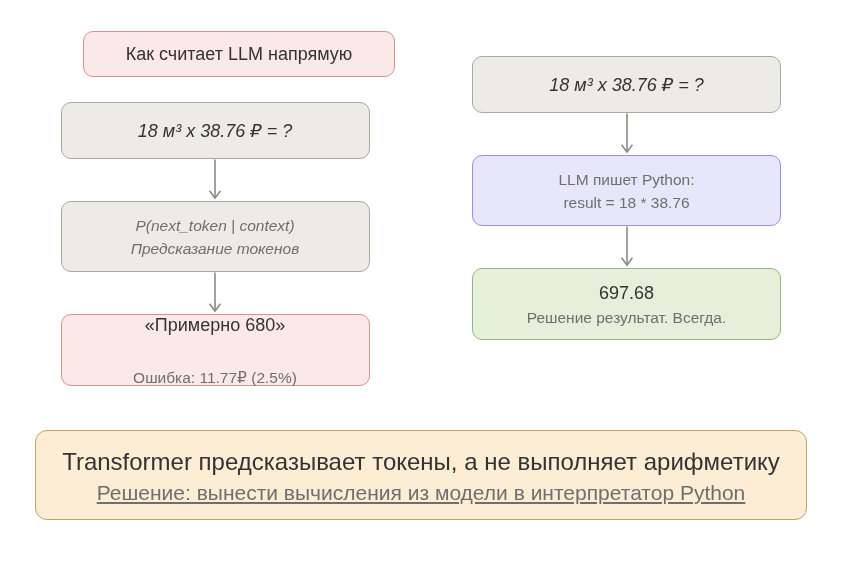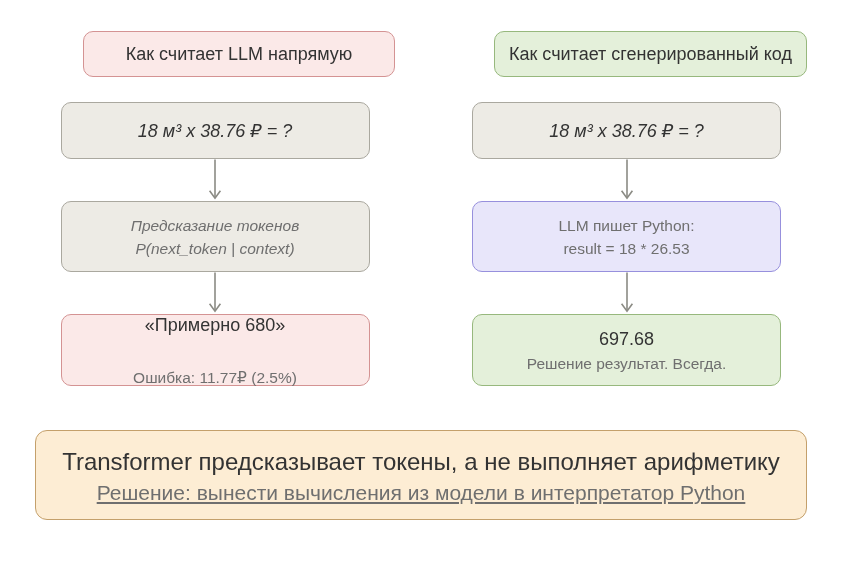--- a/index.html
+++ b/index.html
@@ -75,52 +75,49 @@
   <div class="node gray first">
     <div class="line-main">18 м³ x 38.76 ₽ = ?</div>
   </div>
 
   <svg class="arrow" width="22" height="42" viewBox="0 0 22 42">
     <line x1="11" y1="0.5" x2="11" y2="39" class="arrow-stroke" stroke="#8b8b84" stroke-width="1.6"></line>
     <polyline points="5.6,31.8 11,39.2 16.4,31.8" class="arrow-stroke" fill="none" stroke="#8b8b84" stroke-width="1.6"></polyline>
   </svg>
 
   <div class="node gray tall">
+    <div class="line-secondary">P(next_token | context)</div>
     <div class="line-secondary">Предсказание токенов</div>
-    <div class="line-secondary">P(next_token | context)</div>
   </div>
 
   <svg class="arrow" width="22" height="42" viewBox="0 0 22 42">
     <line x1="11" y1="0.5" x2="11" y2="39" class="arrow-stroke" stroke="#8b8b84" stroke-width="1.6"></line>
     <polyline points="5.6,31.8 11,39.2 16.4,31.8" class="arrow-stroke" fill="none" stroke="#8b8b84" stroke-width="1.6"></polyline>
   </svg>
 
   <div class="node pink tall last">
     <div class="line-main">«Примерно 680»</div>
     <div class="line-secondary">Ошибка: 11.77₽ (2.5%)</div>
   </div>
 </div>
 
 <div class="column right">
-  <div class="pill green">
-    <span>Как считает сгенерированный код</span>
-  </div>
 
   <div class="node gray first">
     <div class="line-main">18 м³ x 38.76 ₽ = ?</div>
   </div>
 
   <svg class="arrow" width="22" height="42" viewBox="0 0 22 42">
     <line x1="11" y1="0.5" x2="11" y2="39" class="arrow-stroke" stroke="#8b8b84" stroke-width="1.6"></line>
     <polyline points="5.6,31.8 11,39.2 16.4,31.8" class="arrow-stroke" fill="none" stroke="#8b8b84" stroke-width="1.6"></polyline>
   </svg>
 
   <div class="node lavender tall">
     <div class="line-secondary">LLM пишет Python:</div>
-    <div class="line-secondary">result = 18 * 26.53</div>
+    <div class="line-secondary">result = 18 * 38.76</div>
   </div>
 
   <svg class="arrow" width="22" height="42" viewBox="0 0 22 42">
     <line x1="11" y1="0.5" x2="11" y2="39" class="arrow-stroke" stroke="#8b8b84" stroke-width="1.6"></line>
     <polyline points="5.6,31.8 11,39.2 16.4,31.8" class="arrow-stroke" fill="none" stroke="#8b8b84" stroke-width="1.6"></polyline>
   </svg>
 
   <div class="node green tall last">
     <div class="line-main">697.68</div>
     <div class="line-secondary">Решение результат. Всегда.</div>

